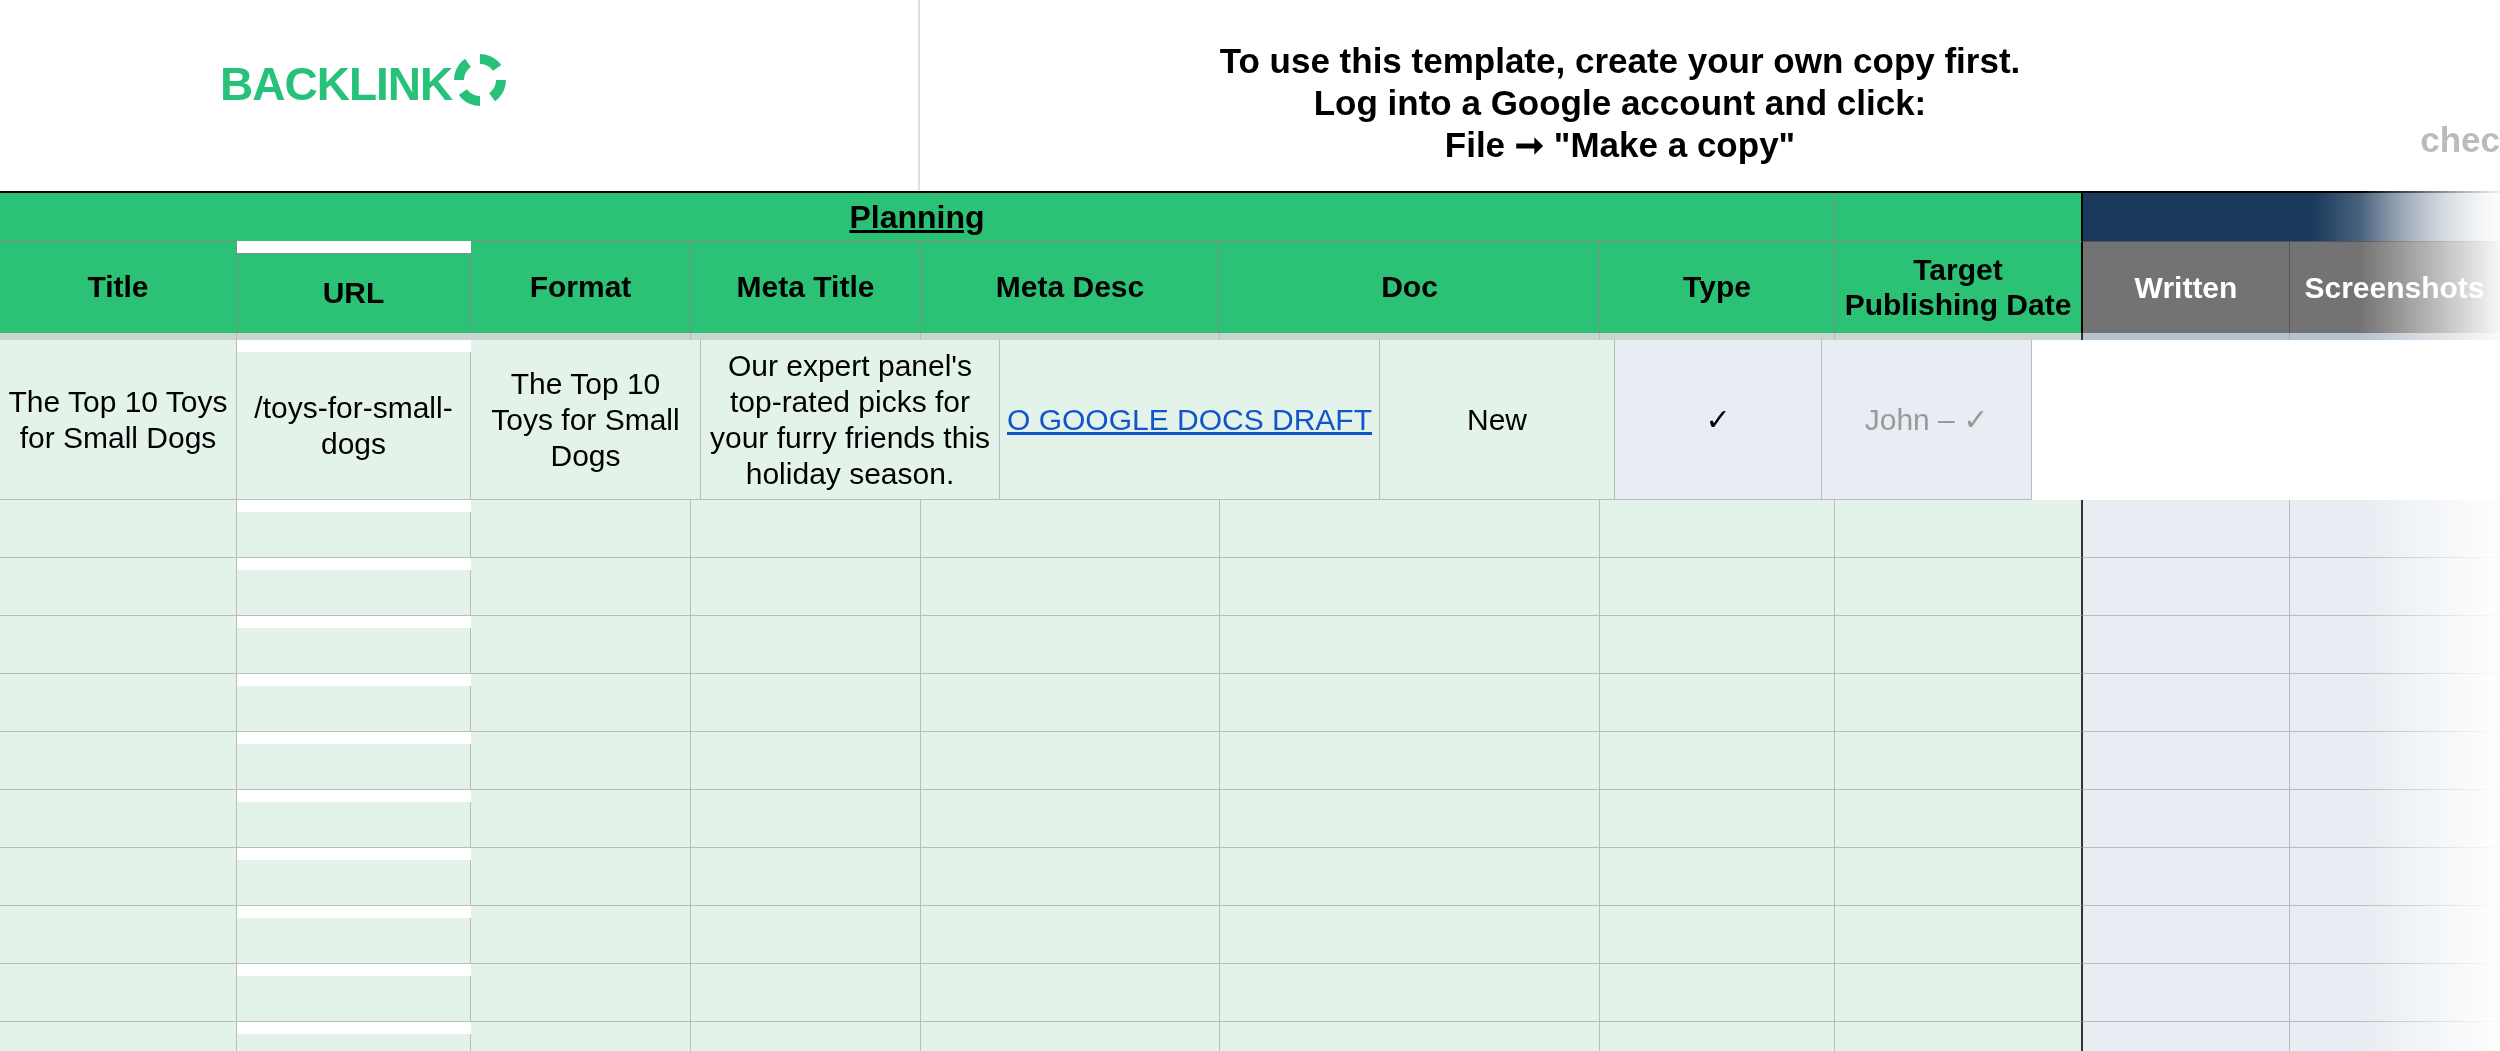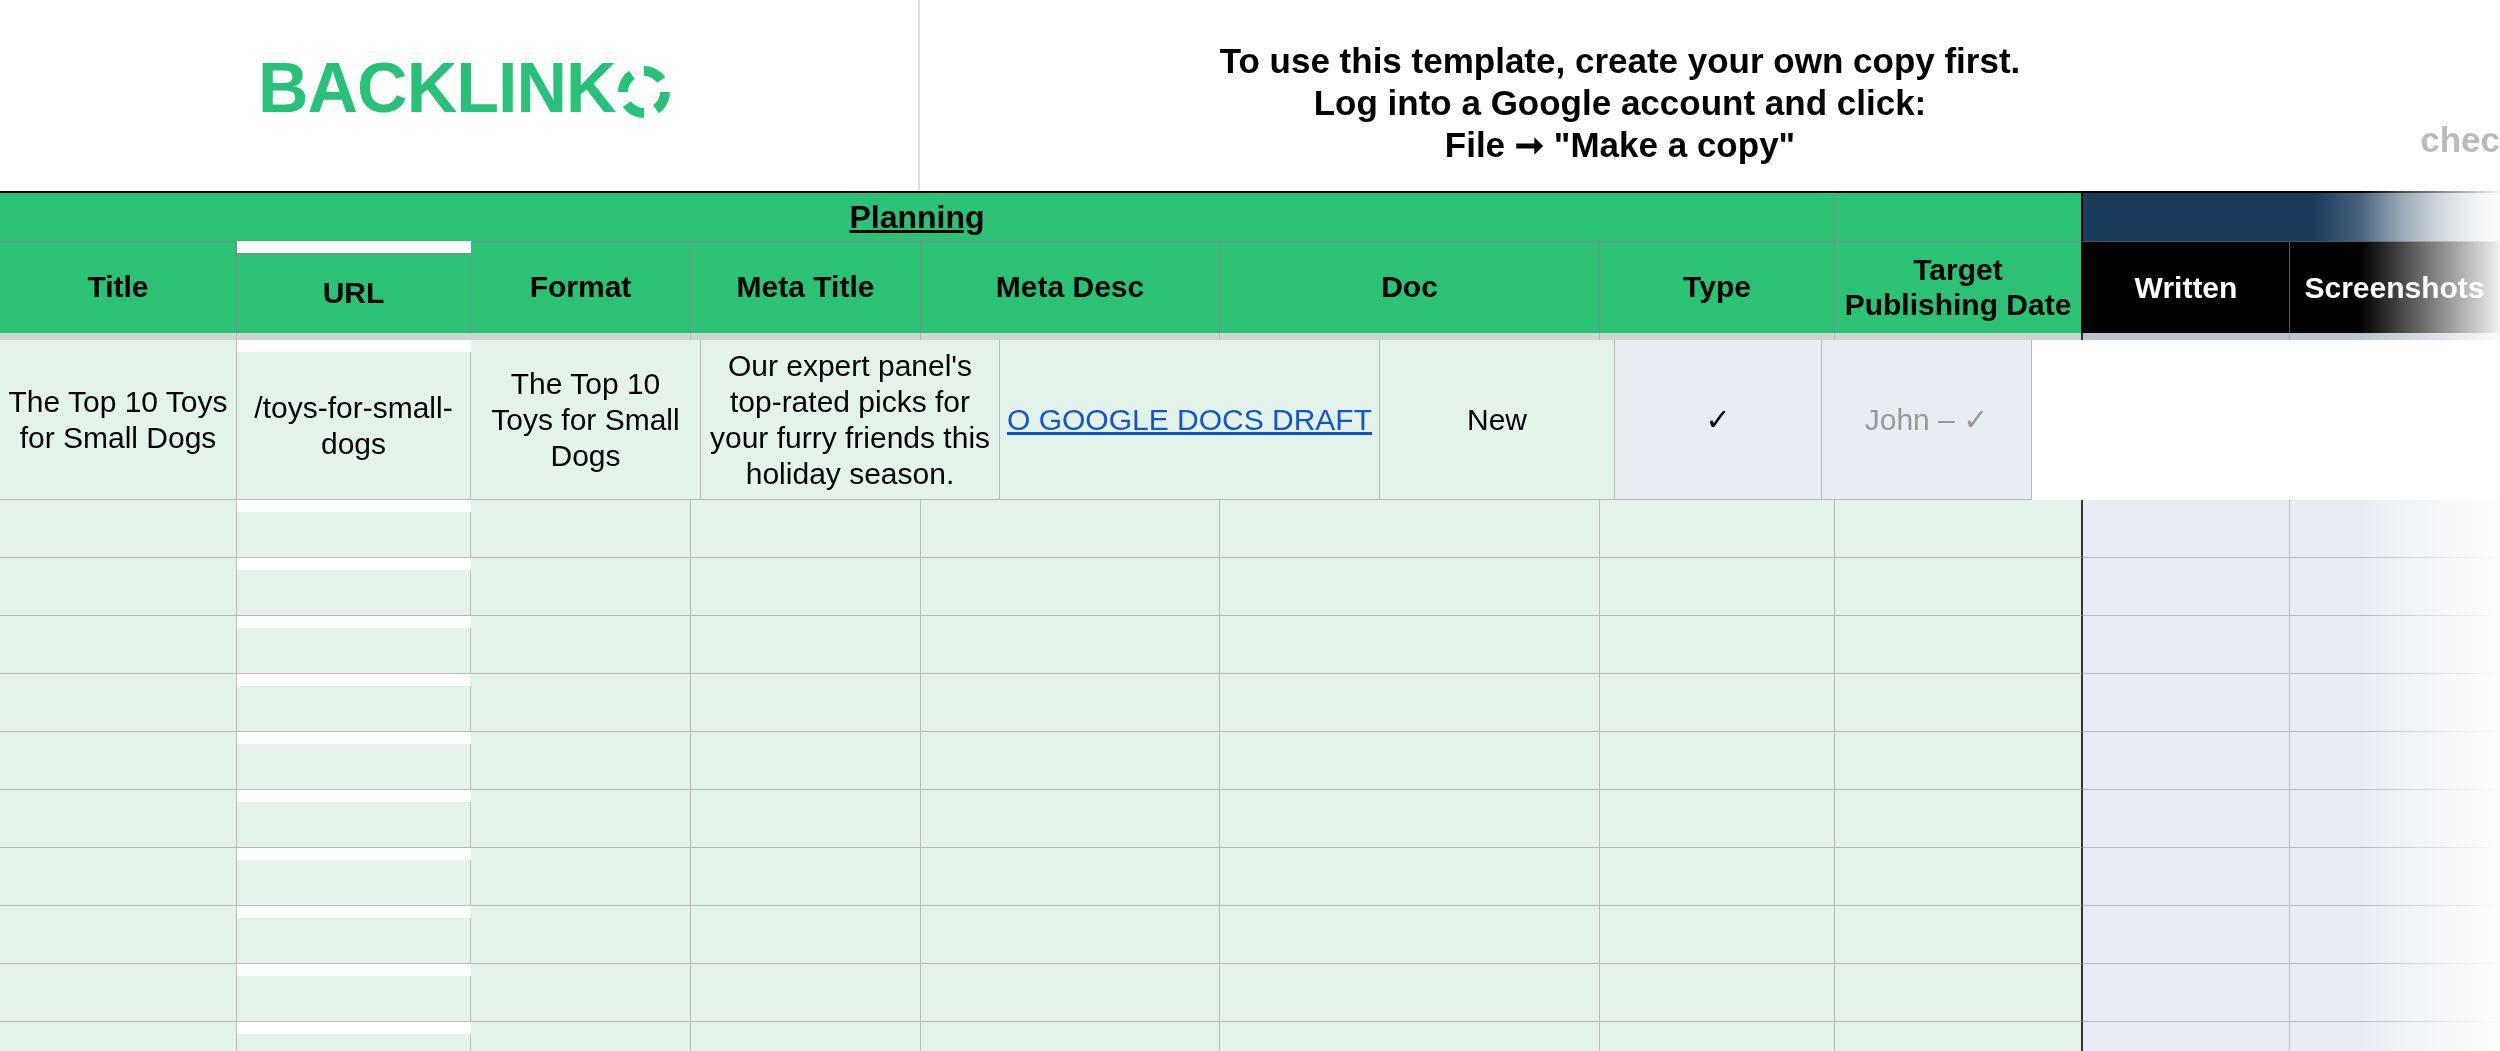--- a/index.html
+++ b/index.html
@@ -25,26 +25,25 @@
       position: absolute;
       top: 0;
       left: 0;
       width: 2500px;
       height: 190px;
     }
     .logo {
       position: absolute;
       left: 220px;
       top: 48px;
-      font-size: 70px;
+      font-size: 46px;
       font-weight: 900;
       color: #28c17a;
       letter-spacing: -1px;
       font-family: Arial, Helvetica, sans-serif;
-      margin-left: 38px;
     }
     .logo-o {
       display: inline-block;
       width: 52px;
       height: 52px;
       border: 10px dashed #28c17a;
       border-radius: 50%;
       margin-left: 2px;
       position: relative;
       top: 6px;
@@ -116,21 +115,21 @@
       align-items: center;
       justify-content: center;
       text-align: center;
       font-size: 30px;
       font-weight: 700;
       color: #000;
       padding: 0 6px;
       line-height: 1.15;
     }
     .header-cell-dark {
-      background: #000000;
+      background: #737373;
       color: #fff;
       border-right: 1px solid #555;
       border-top: 1px solid #555;
       display: flex;
       align-items: center;
       justify-content: center;
       font-size: 30px;
       font-weight: 700;
       padding: 0 6px;
     }

